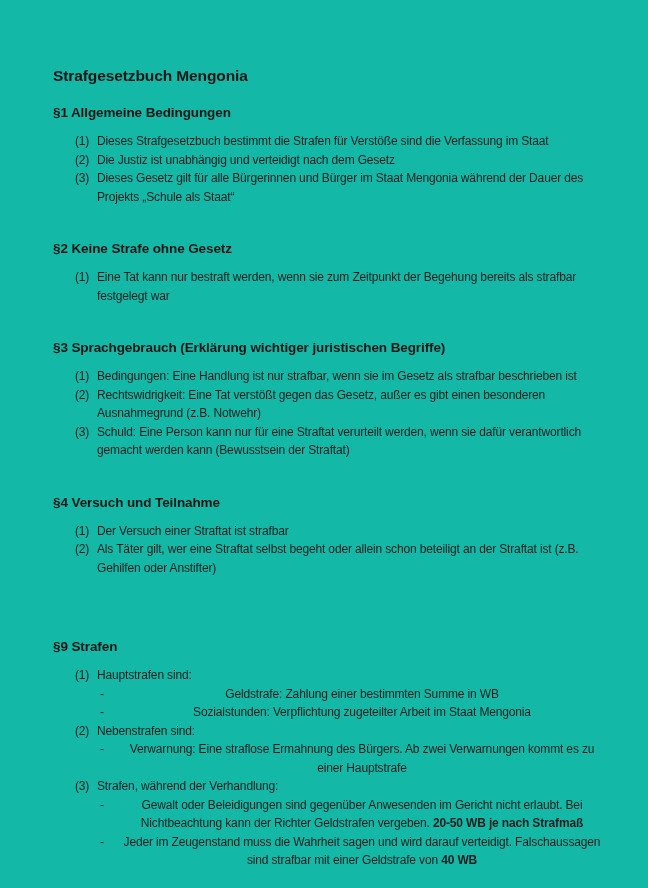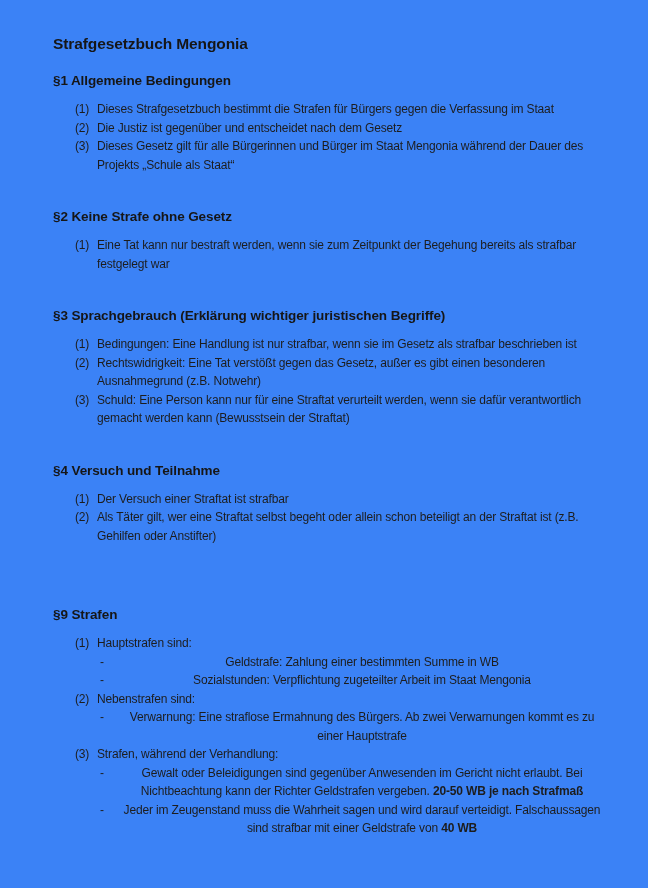--- a/index.html
+++ b/index.html
@@ -11,22 +11,22 @@
     width: 648px;
     height: 888px;
     overflow: hidden;
     font-family: "Liberation Sans", sans-serif;
     color: #1d1d1d;
   }
   .page {
     box-sizing: border-box;
     width: 648px;
     height: 888px;
-    background: #3b82f6;
-    padding: 32px 40px 0 53px;
+    background: #14b8a6;
+    padding: 64px 40px 0 53px;
   }
   h1.doc-title {
     font-size: 15.5px;
     font-weight: bold;
     color: #161616;
     margin: 0 0 15px 0;
     line-height: 24px;
     letter-spacing: -0.1px;
   }
   section.law-section {
@@ -91,25 +91,25 @@
 
 <div class="page">
 
   <h1 class="doc-title">Strafgesetzbuch Mengonia</h1>
 
   <section class="law-section first">
     <h2 class="section-heading">§1 Allgemeine Bedingungen</h2>
     <div class="items">
       <div class="item">
         <span class="item-num">(1)</span>
-        <span class="item-body">Dieses Strafgesetzbuch bestimmt die Strafen für Bürgers gegen die Verfassung im Staat</span>
-      </div>
-      <div class="item">
-        <span class="item-num">(2)</span>
-        <span class="item-body">Die Justiz ist gegenüber und entscheidet nach dem Gesetz</span>
+        <span class="item-body">Dieses Strafgesetzbuch bestimmt die Strafen für Verstöße sind die Verfassung im Staat</span>
+      </div>
+      <div class="item">
+        <span class="item-num">(2)</span>
+        <span class="item-body">Die Justiz ist unabhängig und verteidigt nach dem Gesetz</span>
       </div>
       <div class="item">
         <span class="item-num">(3)</span>
         <span class="item-body">Dieses Gesetz gilt für alle Bürgerinnen und Bürger im Staat Mengonia während der Dauer des Projekts „Schule als Staat“</span>
       </div>
     </div>
   </section>
 
   <section class="law-section">
     <h2 class="section-heading">§2 Keine Strafe ohne Gesetz</h2>

